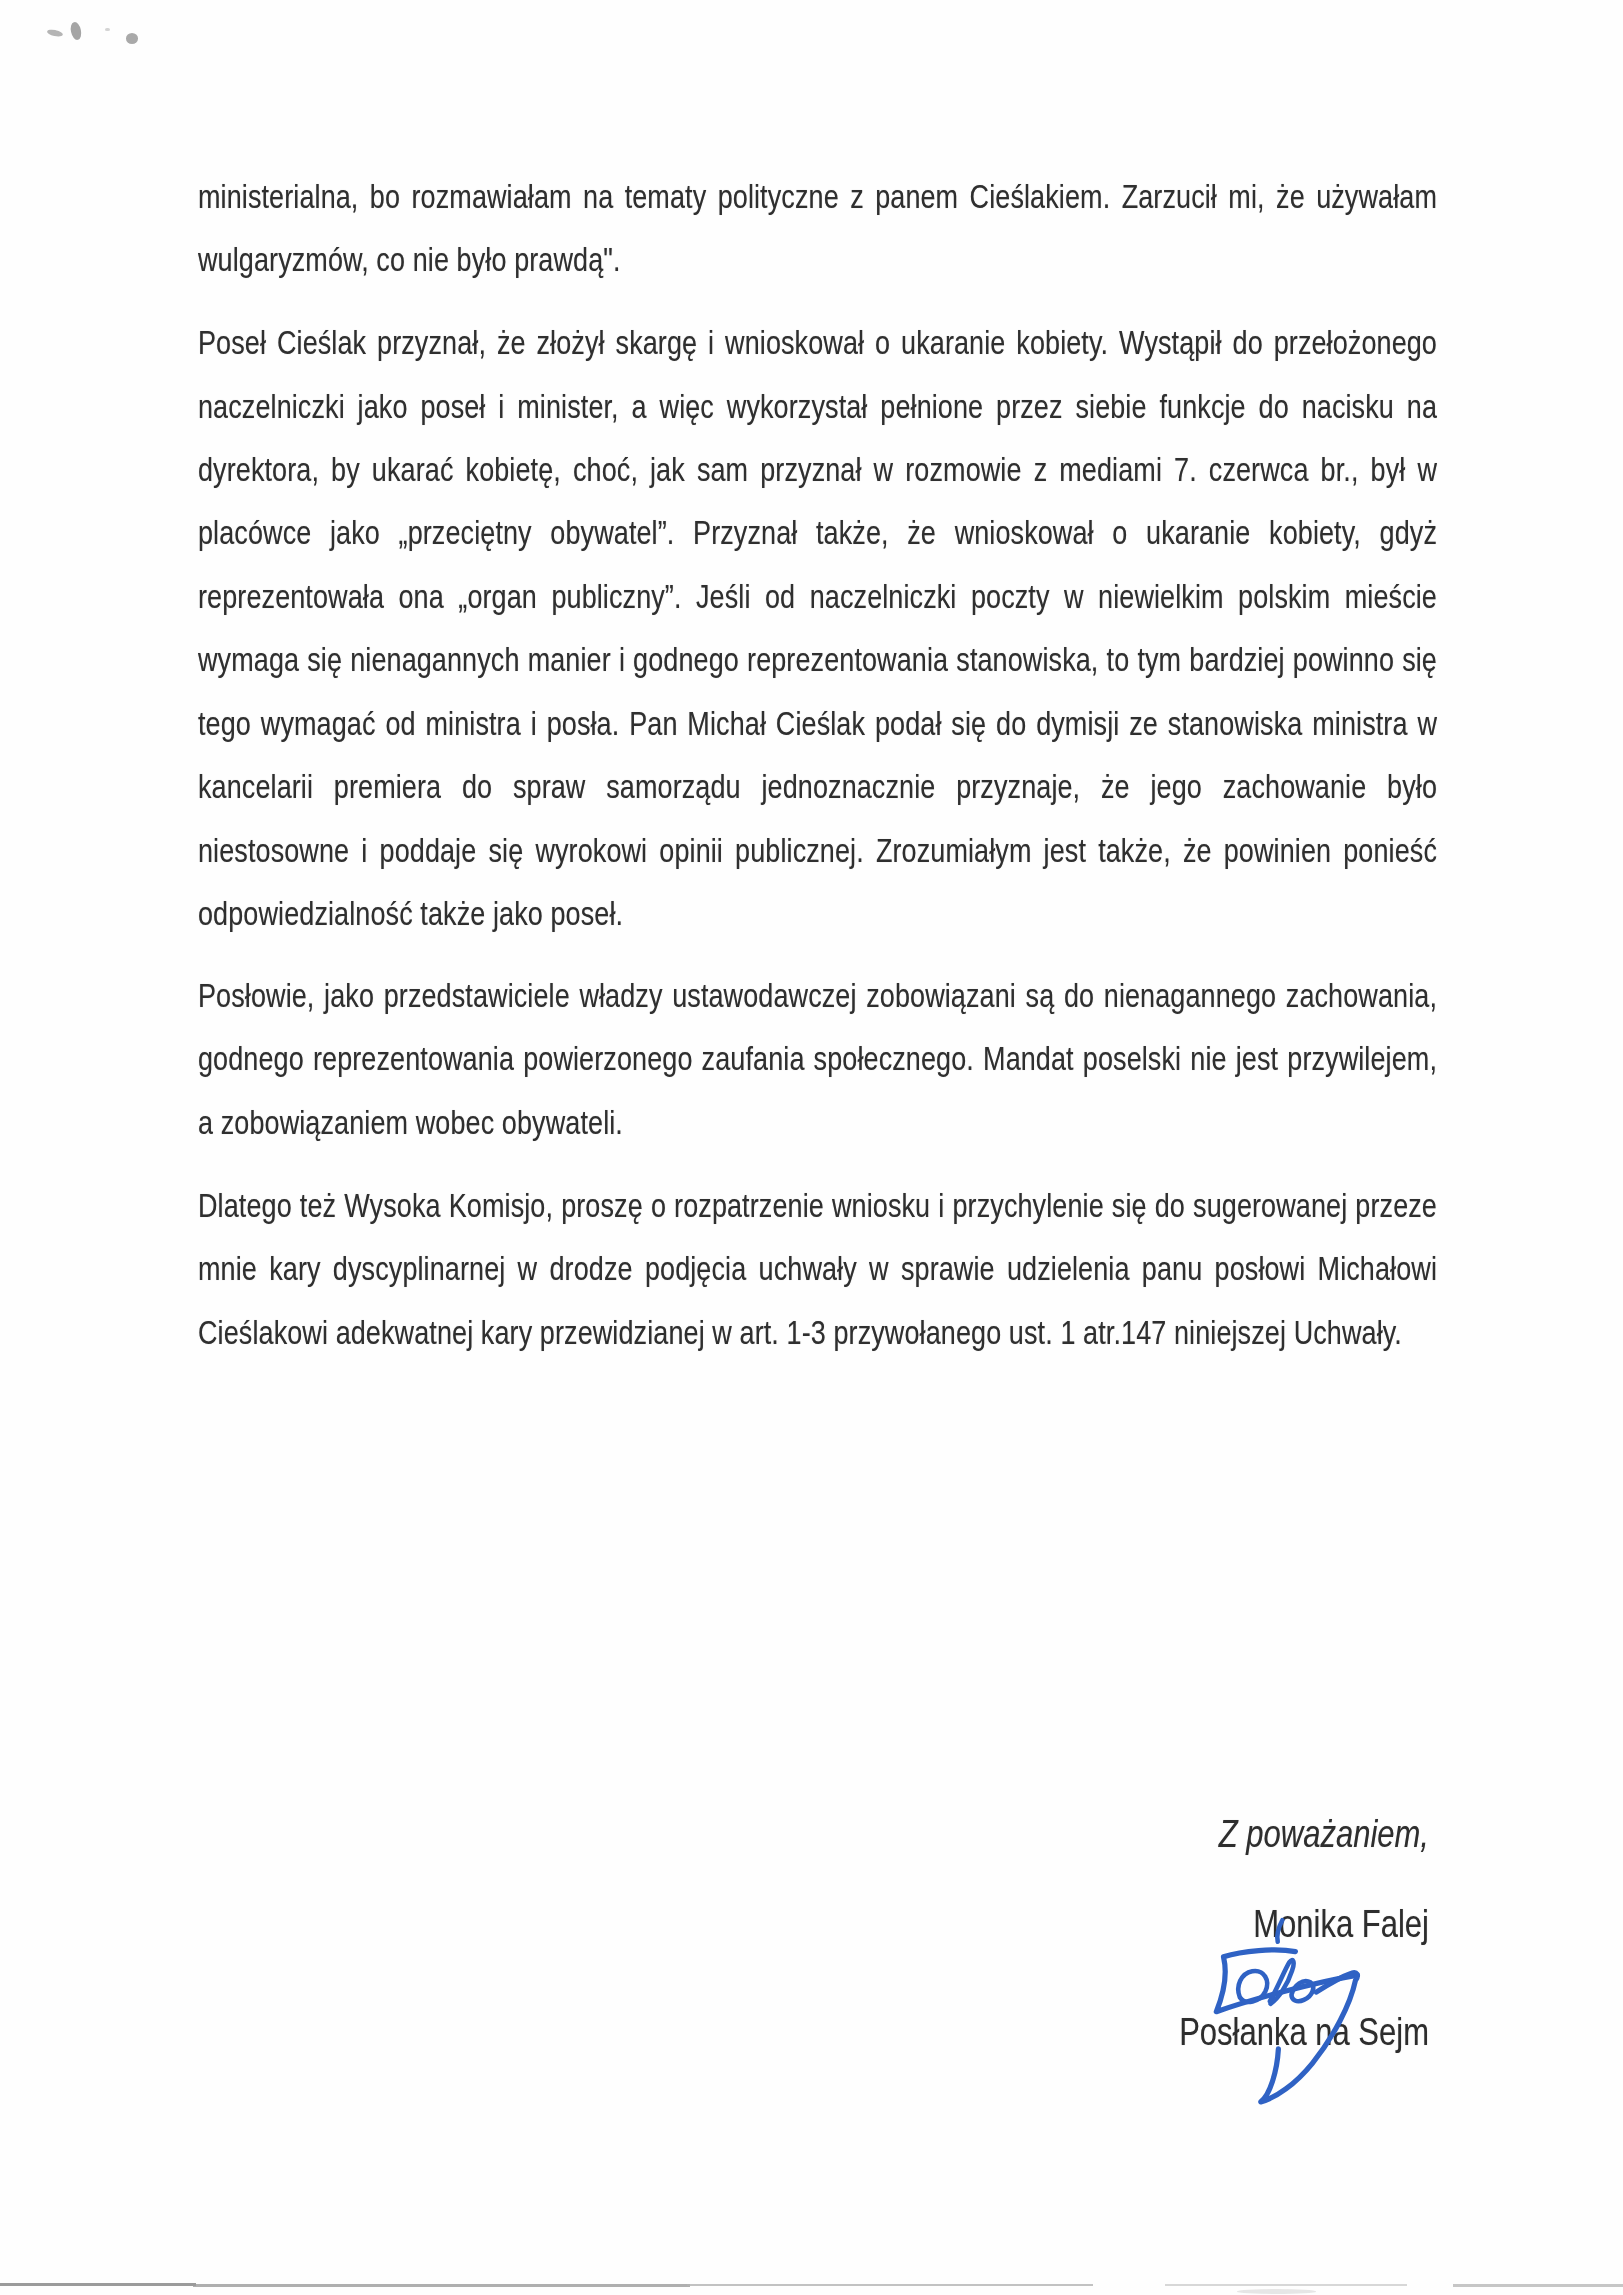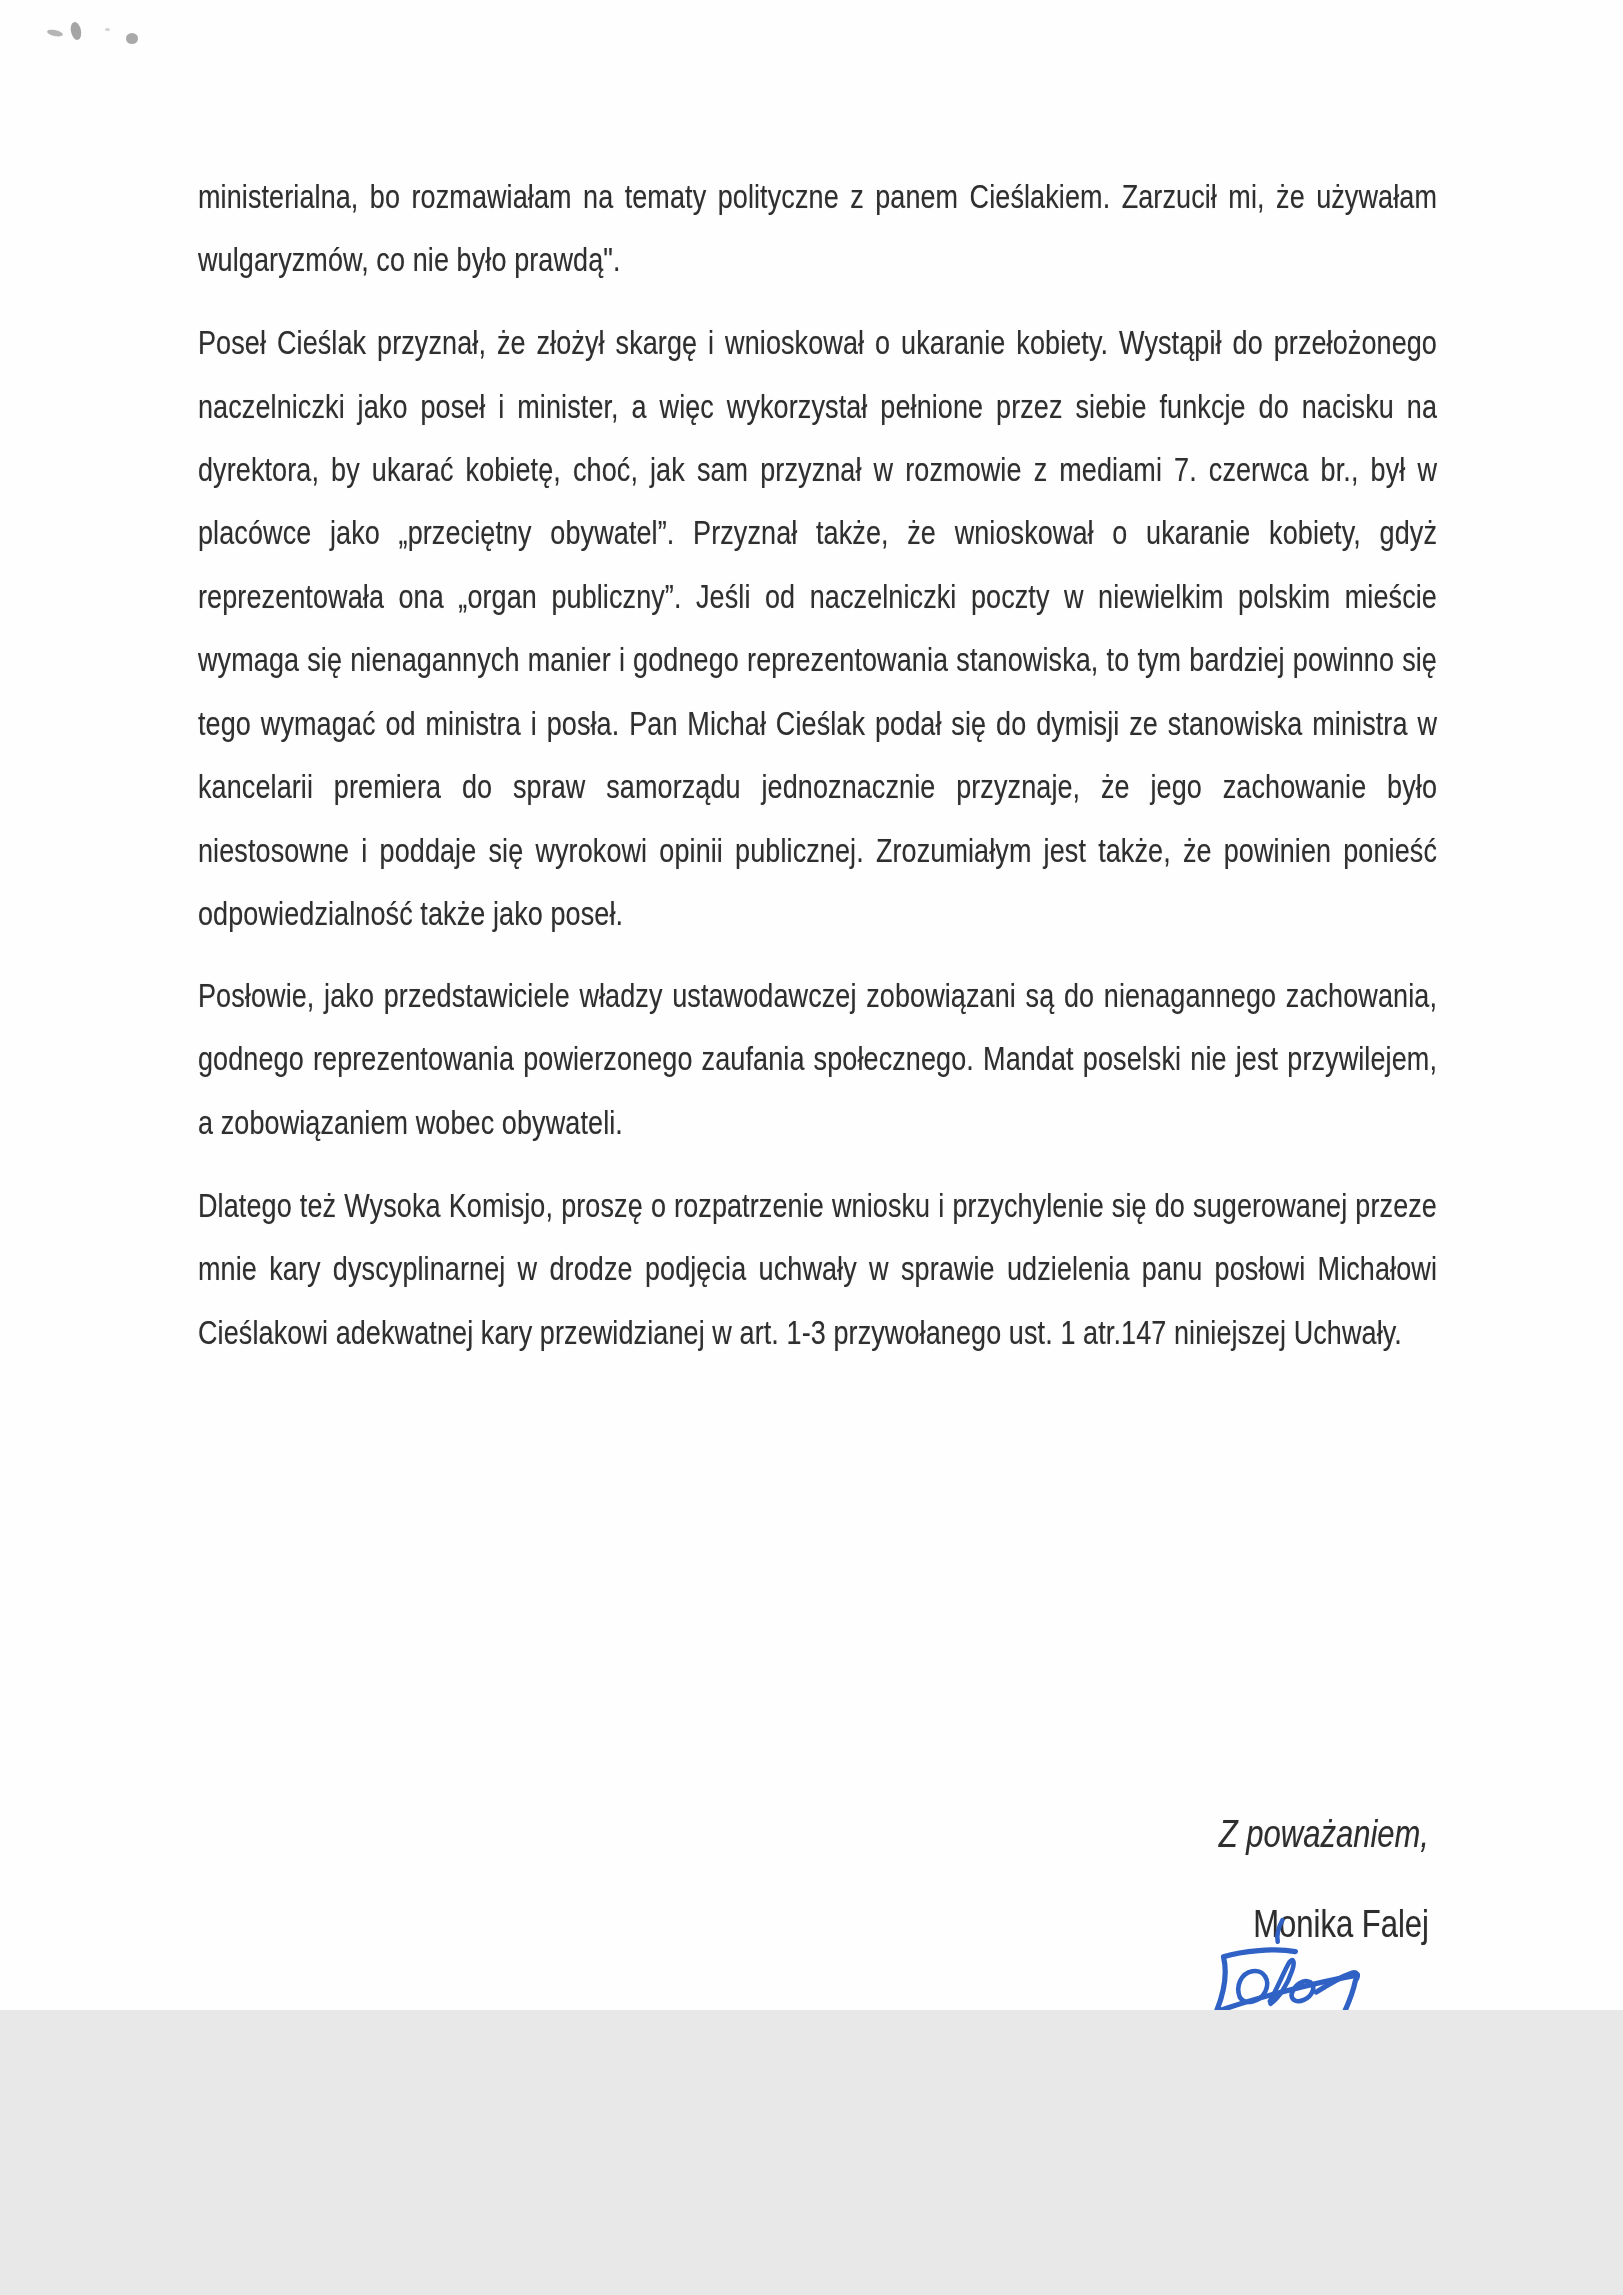--- a/index.html
+++ b/index.html
@@ -1,19 +1,19 @@
 <!DOCTYPE html>
 <html lang="pl" style="font-size:10.5px"><head>
 <meta charset="utf-8">
 <style>
   html, body { margin: 0; padding: 0; background: #e8e8e8; }
   .page {
     position: relative;
     width: 1623px;
-    height: 2010px;
+    height: 2295px;
     background: #fefefe;
     overflow: hidden;
     font-family: "Liberation Sans", "DejaVu Sans", sans-serif;
     color: #2f2f2f;
   }
 
   
   .body-text {
     position: absolute;
     left: 198px;

